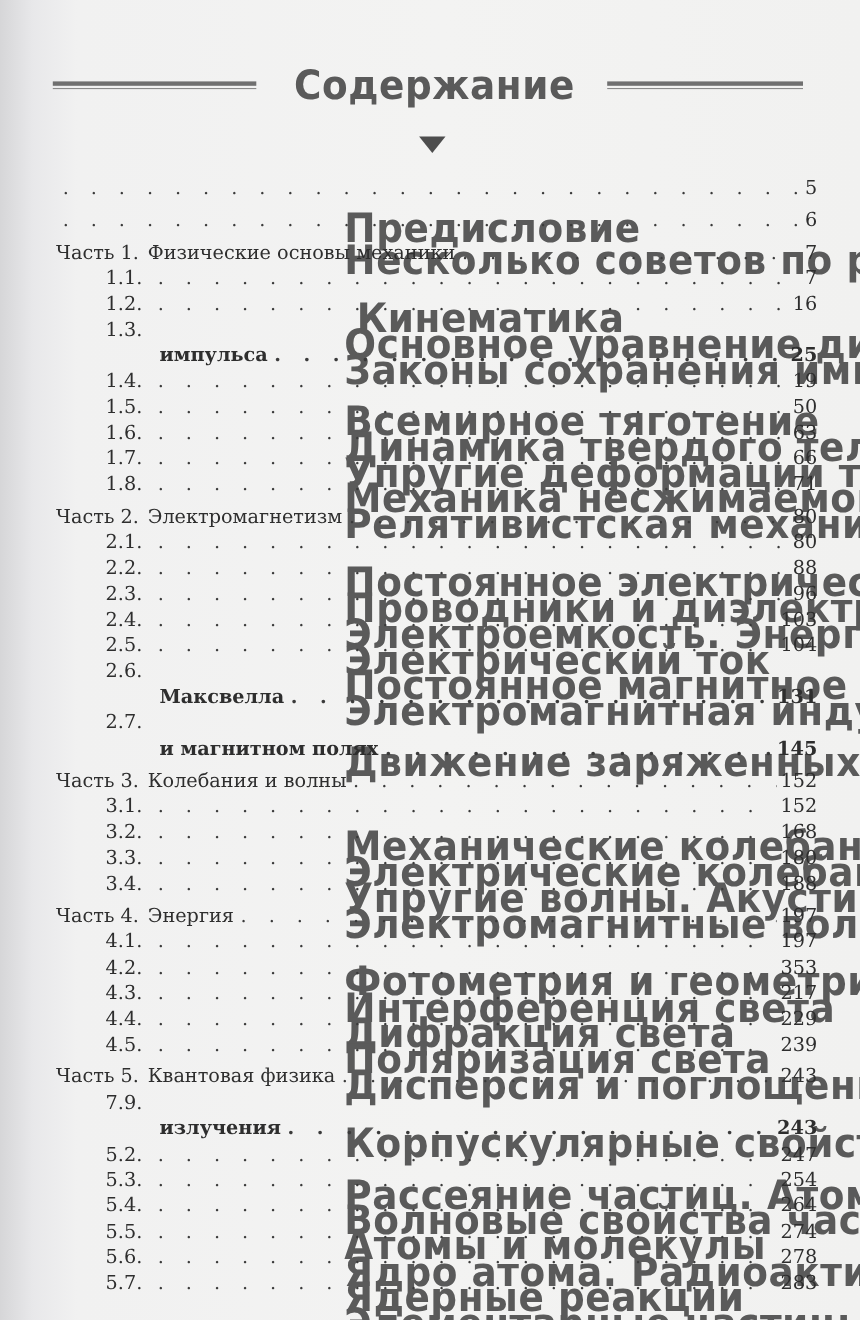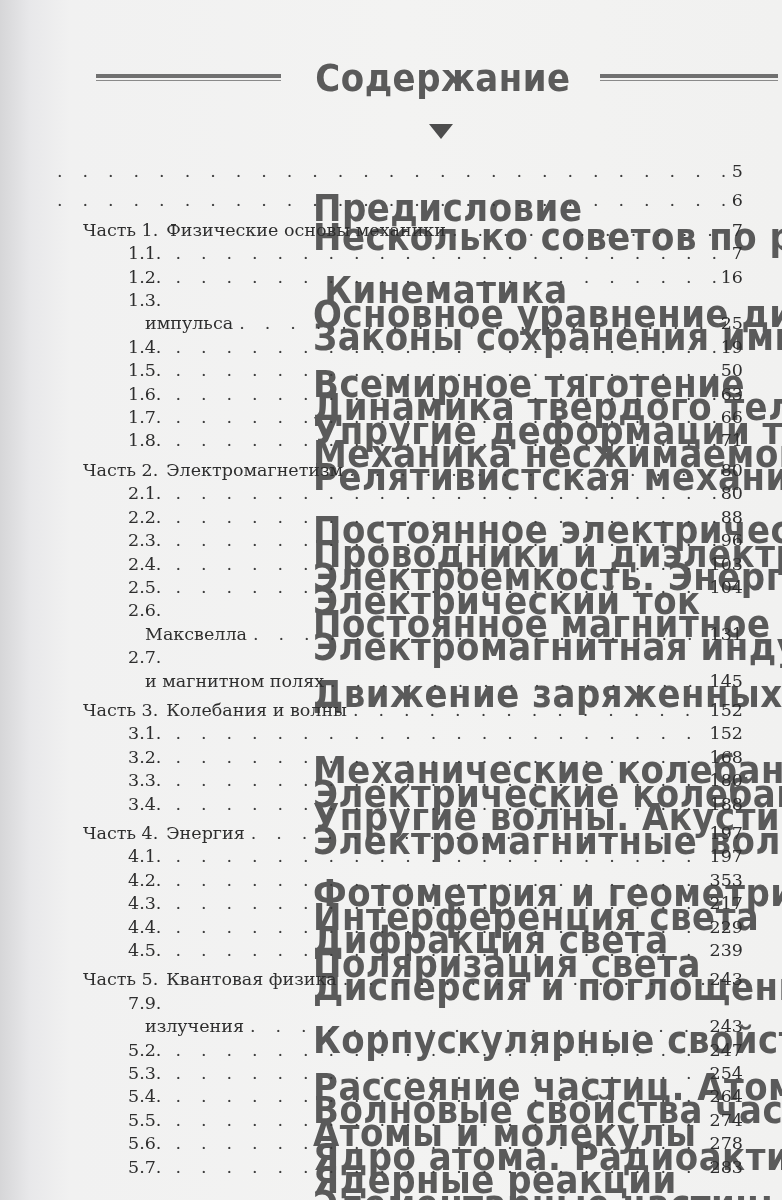--- a/index.html
+++ b/index.html
@@ -18,21 +18,20 @@
     .page {
       position: absolute;
       left: 0; top: 0;
       width: 782px; height: 1200px;
     }
     .header {
       position: absolute;
       left: 0; top: 30px;
       width: 690px;
       height: 80px;
-      margin-left: 48px;
     }
     .rule {
       position: absolute;
       top: 44px;
       height: 8px;
     }
     .rule .thick {
       height: 4px;
       background: #707070;
     }
@@ -76,22 +75,22 @@
       position: relative;
       display: flex;
       align-items: baseline;
       font-size: 17.5px;
       line-height: 23.4px;
       white-space: nowrap;
     }
     .row.top { margin-top: 6px; }
     .row.top.first { margin-top: 0; }
     .row.lvl2 { padding-left: 45px; }
-    .row.cont { padding-left: 94px; }
-    .row .num { margin-right: 8px; margin-left: 32px; }
+    .row.cont { padding-left: 94px; font-weight: bold; }
+    .row .num { margin-right: 8px; }
     .row .bold { font-weight: normal; }
     .row .label-wrap { flex: 0 0 auto; }
     .dots {
       flex: 1 1 auto;
       overflow: hidden;
       margin: 0 4px 0 6px;
       letter-spacing: 7.2px;
       color: #3a3a3a;
     }
     .dots::before {

